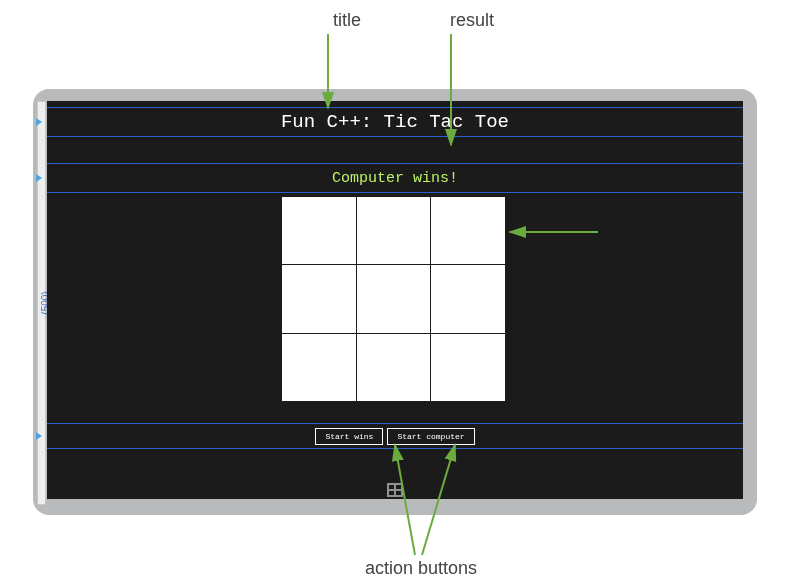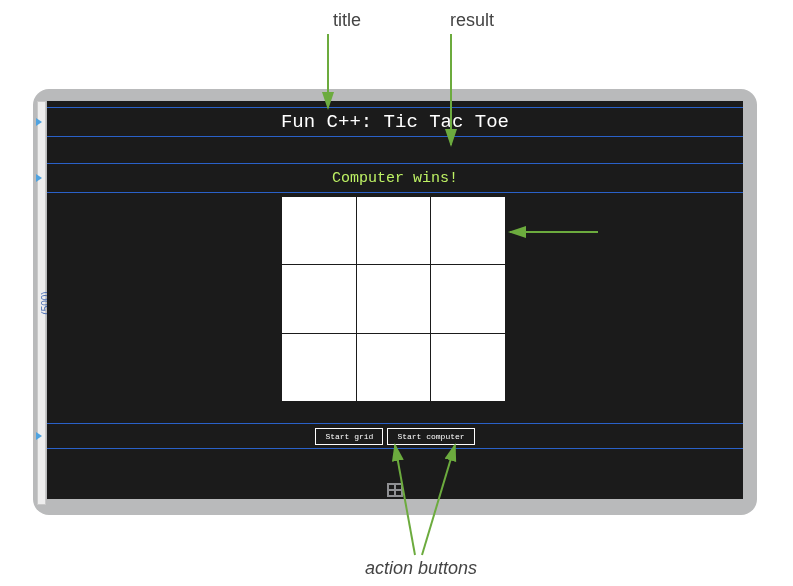--- a/index.html
+++ b/index.html
@@ -135,21 +135,21 @@
     width: 793px; height: 586px;
     pointer-events: none;
   }
 </style>
 </head>
 <body>
 
 <div class="annotation" style="left:313px; top:10px;margin-left:20px;">title</div>
 <div class="annotation" style="left:450px; top:10px;">result</div>
 <div class="annotation" style="left:603px; top:222px;">grid</div>
-<div class="annotation" style="left:365px; top:558px;font-style:italic;">action buttons</div>
+<div class="annotation" style="left:365px; top:558px;">action buttons</div>
 
 <div class="frame">
   <div class="vruler">
     <span class="dim">(500)</span>
   </div>
   <div class="app">
 
     <div class="title-row">
       <span class="sel-marker"></span>
       <span>Fun C++: Tic Tac Toe</span>
@@ -167,21 +167,21 @@
       <div class="cell"></div>
       <div class="cell"></div>
       <div class="cell"></div>
       <div class="cell"></div>
       <div class="cell"></div>
       <div class="cell"></div>
     </div>
 
     <div class="buttons-row">
       <span class="sel-marker"></span>
-      <button class="btn">Start grid</button>
+      <button class="btn">Start wins</button>
       <button class="btn">Start computer</button>
     </div>
 
     <div class="taskbar-icon">
       <div></div>
         <div></div>
         <div></div>
         <div></div>
     </div>
   </div>

